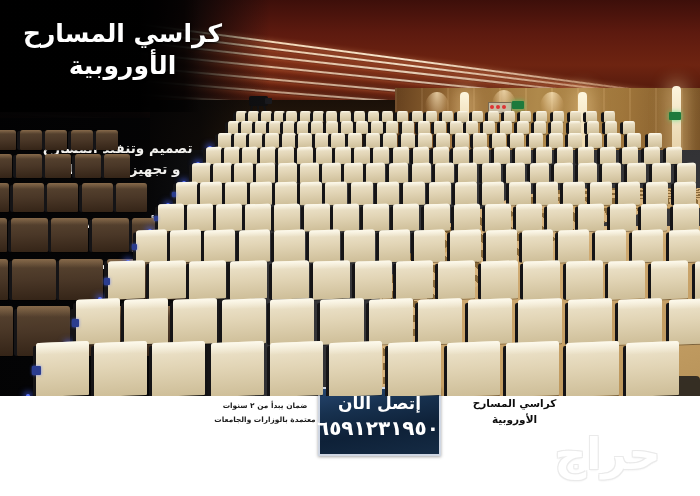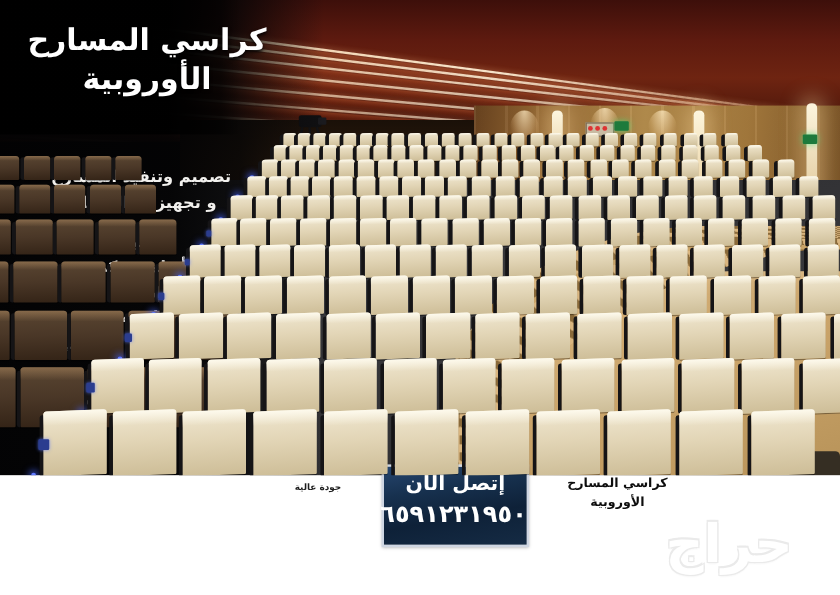--- a/index.html
+++ b/index.html
@@ -565,21 +565,22 @@
 
     <div id="calllines" class="ar">
       <div class="cta">إتصل الأن</div>
       <div class="num">٠٥٩١٣٢١٩٥٦</div>
     </div>
   </div>
 
   <div id="band">
 
     <div id="features" class="ar">
-      <div class="lead">جودة عالية</div>
+      <div>ضمان يبدأ من ٢ سنوات</div>
+      <div>معتمدة بالوزارات والجامعات</div>
     </div>
 
     <div id="phonebox">
       <div class="cta ar">إتصل الأن</div>
       <div class="num ar">٠٥٩١٣٢١٩٥٦</div>
     </div>
 
     <div id="brand" class="ar">
       <div>كراسي المسارح</div>
       <div>الأوروبية</div>

